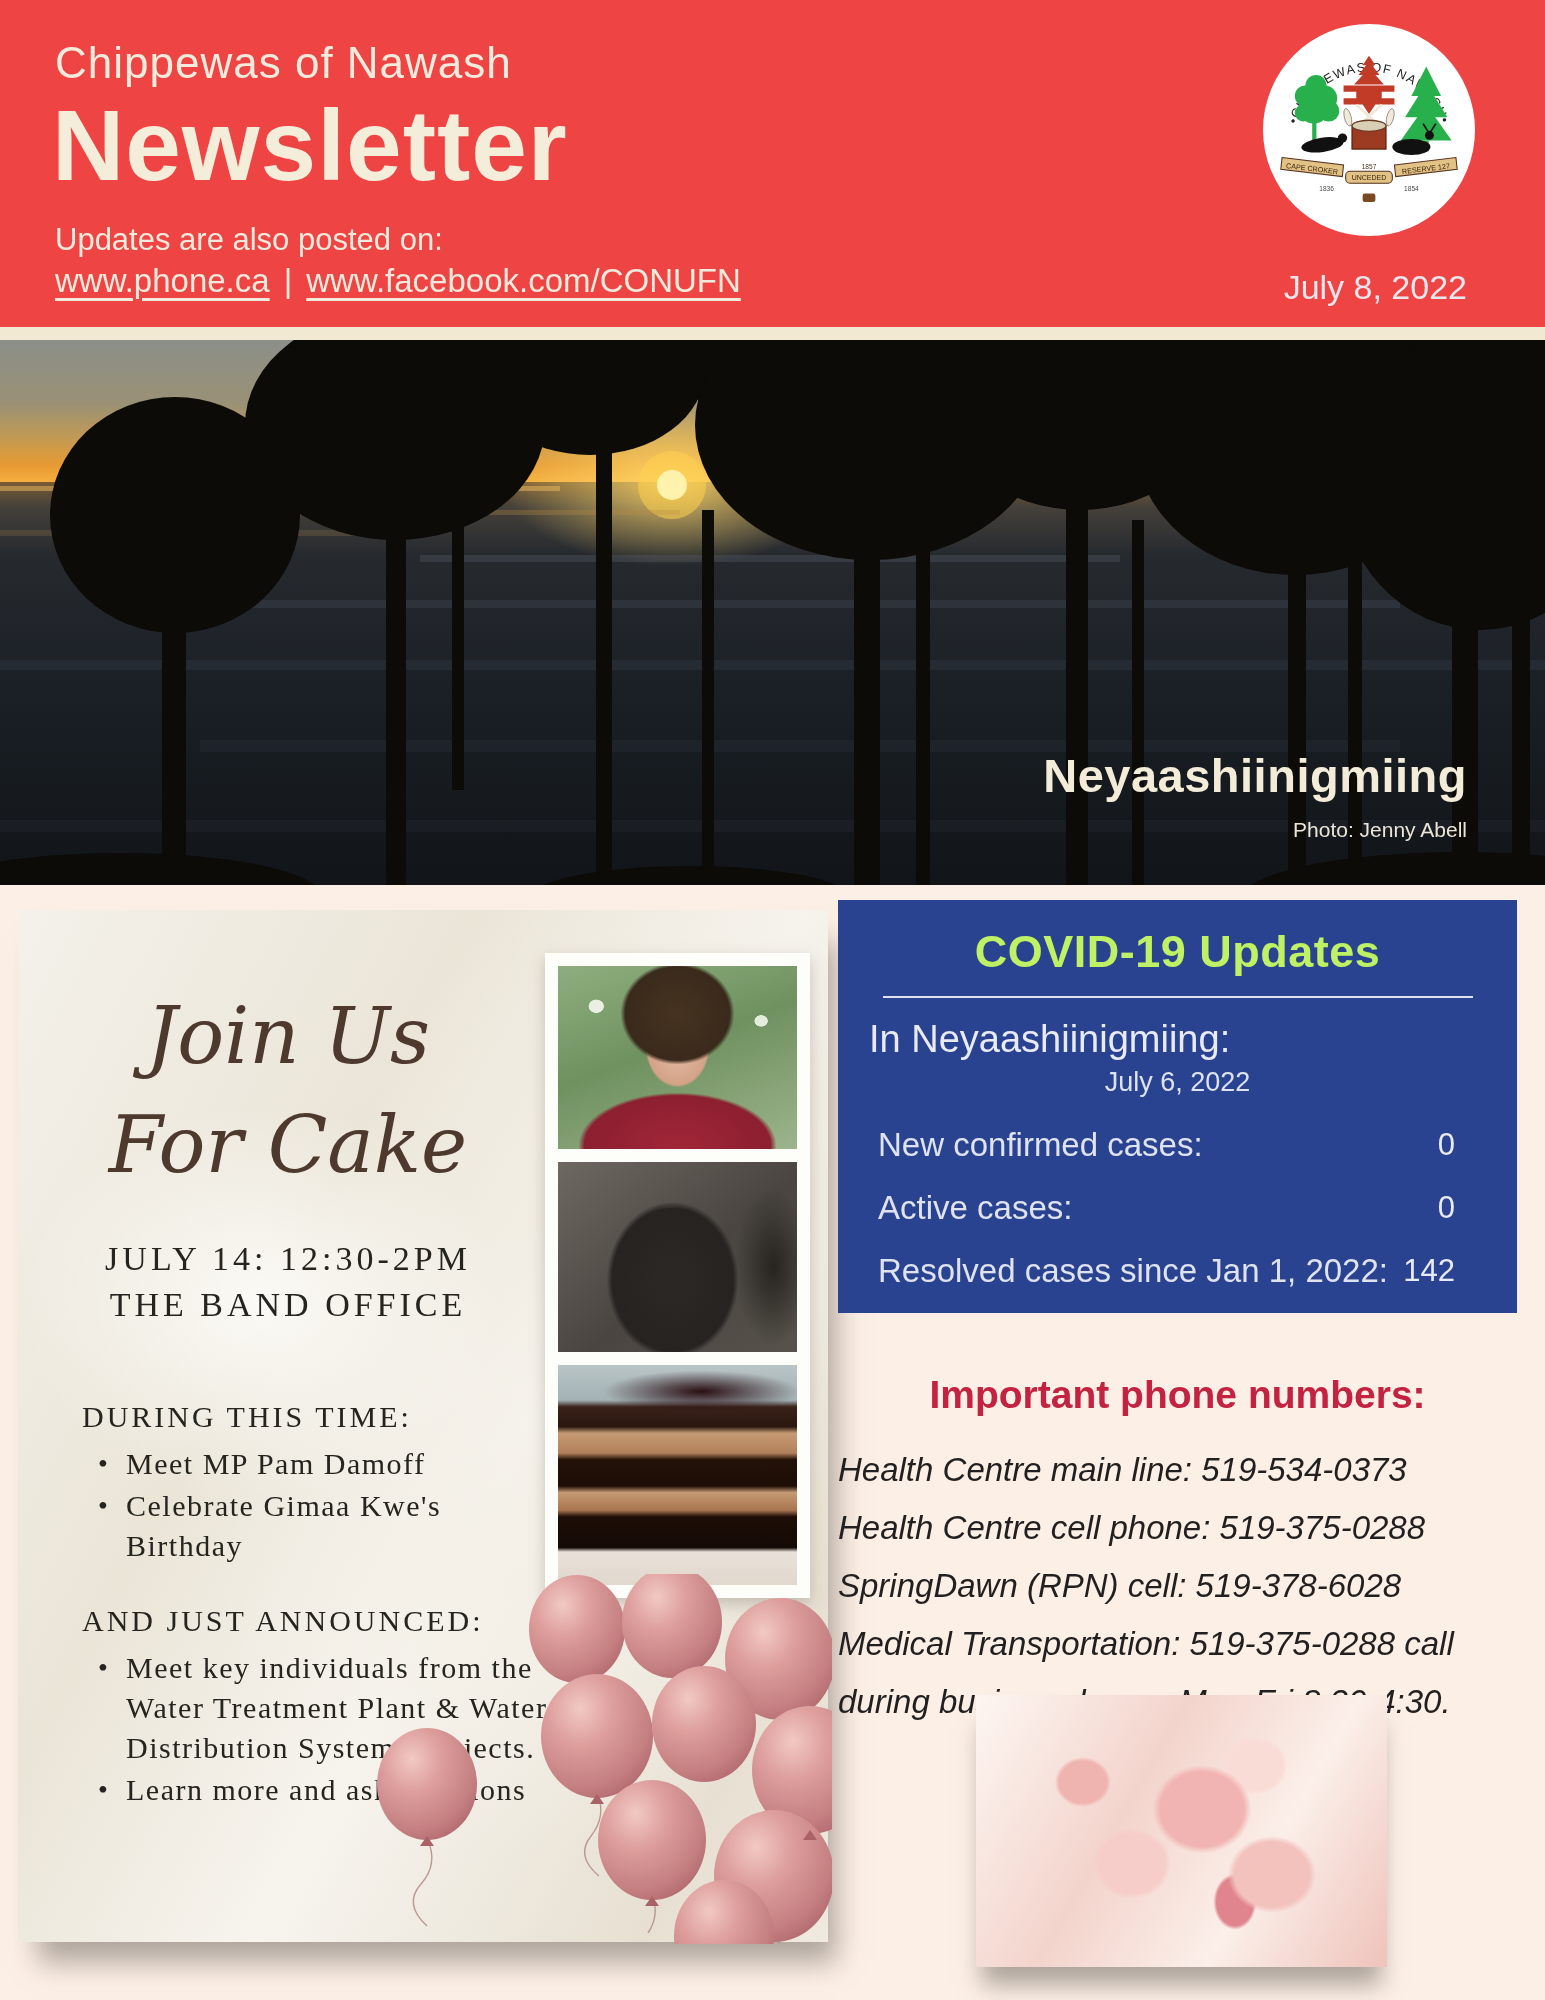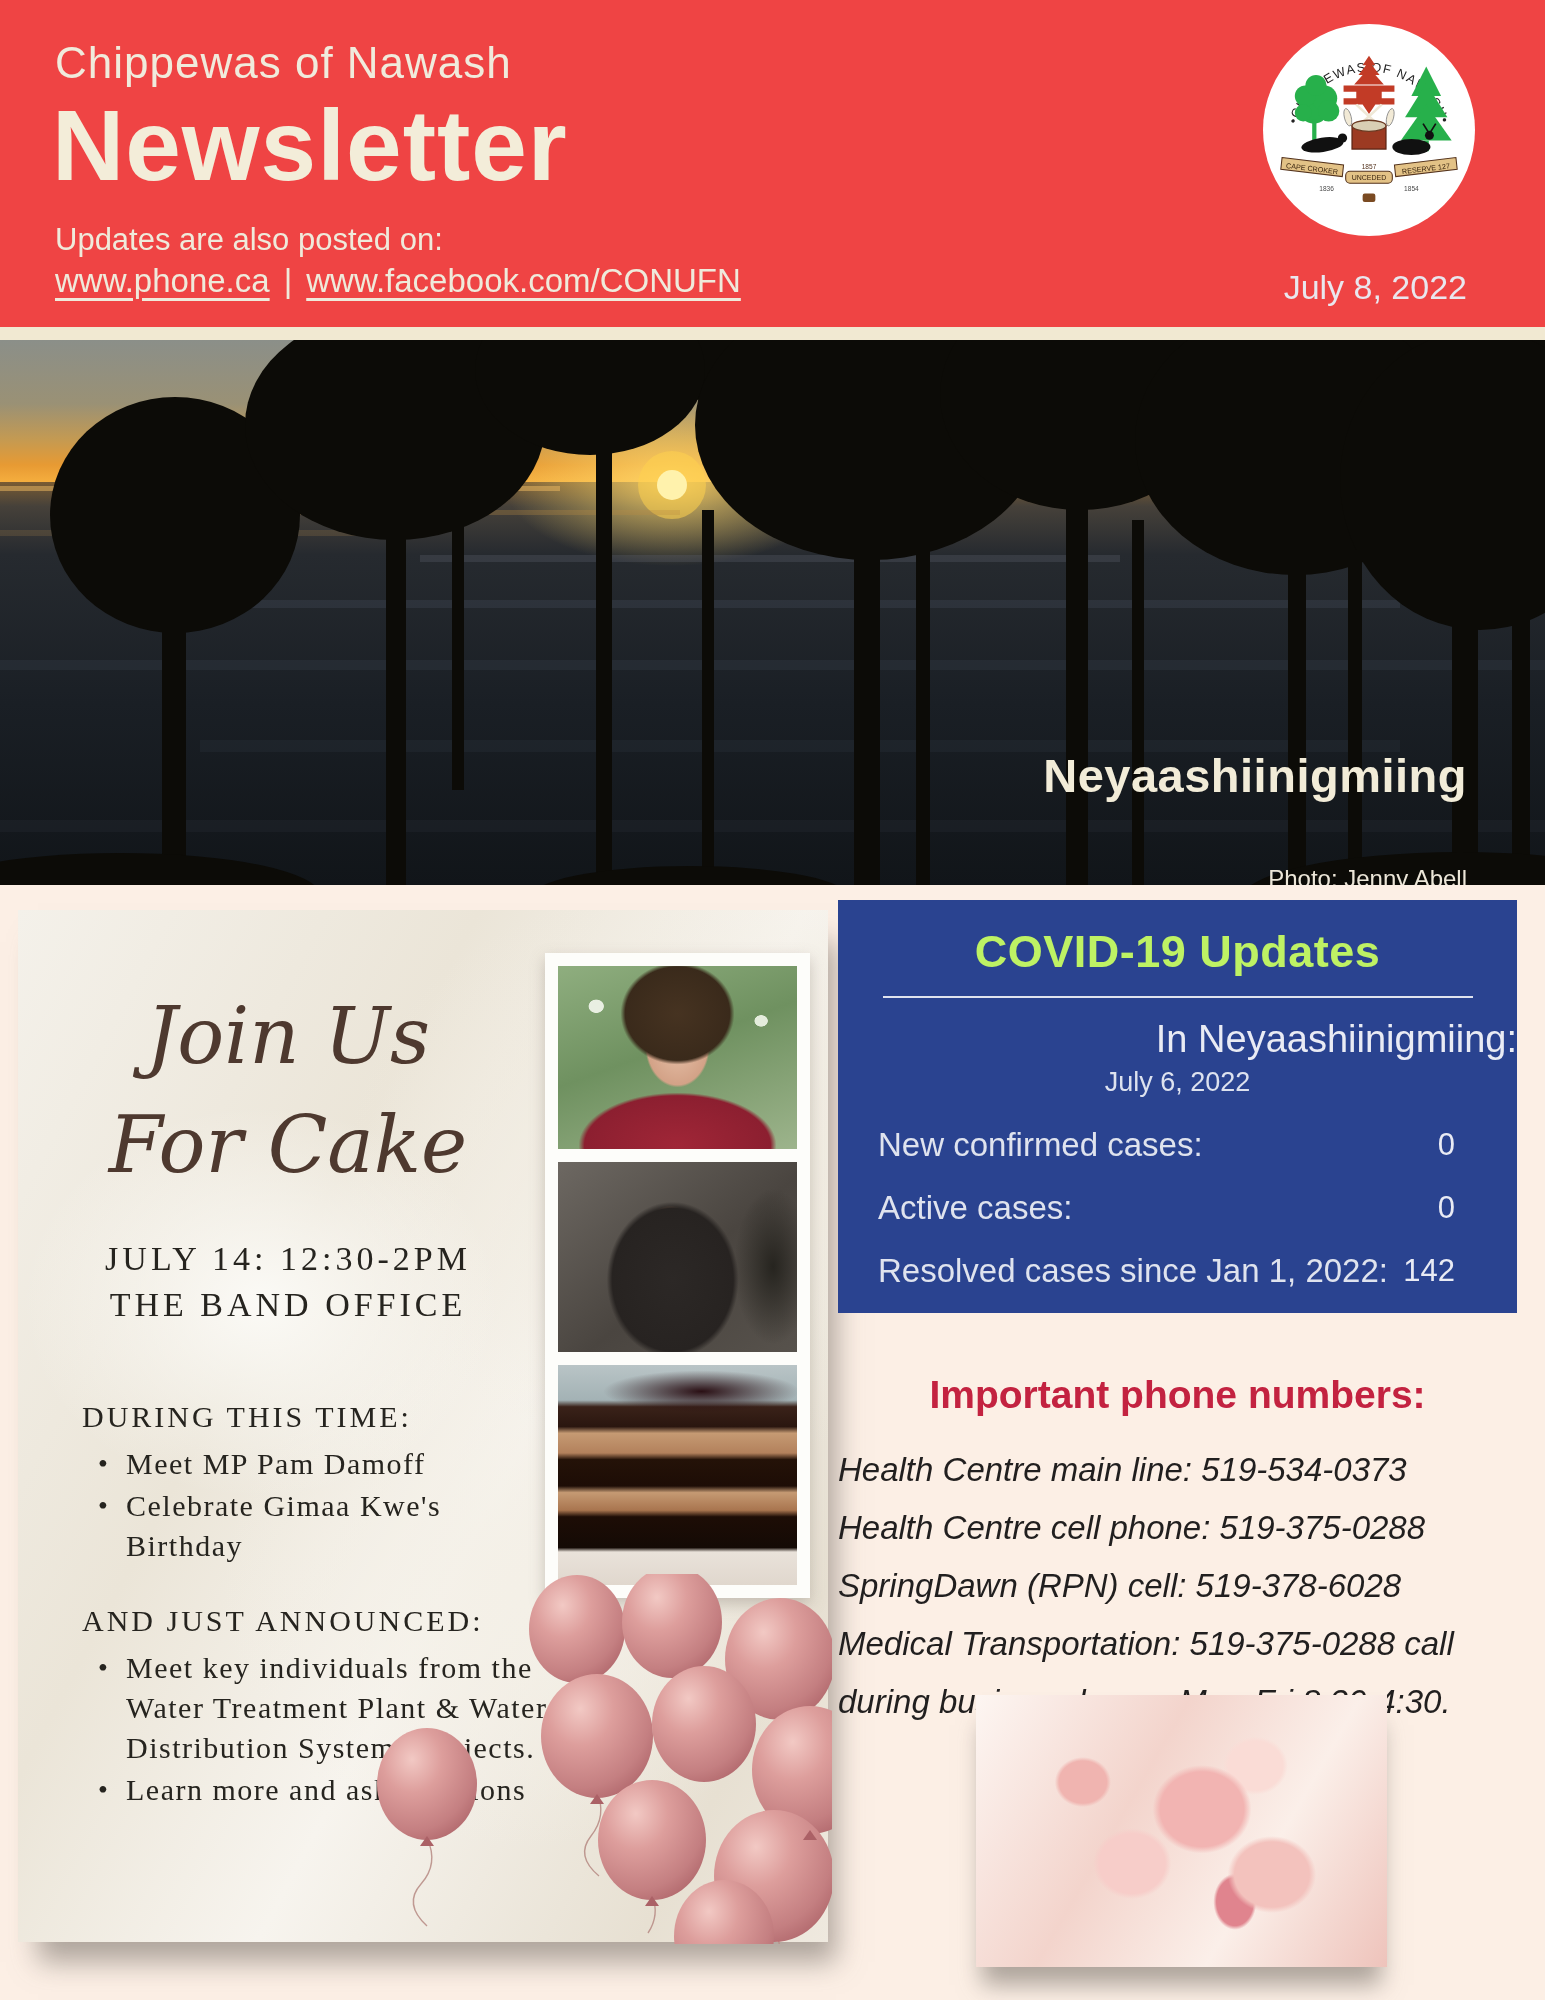--- a/index.html
+++ b/index.html
@@ -18,21 +18,21 @@
   .logo-wrap{position:absolute;left:1263px;top:24px;width:212px;height:212px;}
 
   
   .strip{position:absolute;left:0;top:327px;width:1545px;height:13px;background:#f1e9d2;}
 
   
   .hero{position:absolute;left:0;top:340px;width:1545px;height:545px;overflow:hidden;}
   .hero svg{display:block;}
   .hero-caption{position:absolute;right:78px;top:408px;font-size:47px;font-weight:800;
                 color:#f2ecd8;letter-spacing:.5px;}
-  .hero-credit{position:absolute;right:78px;top:478px;font-size:24px;color:#ece6d8;margin-top:47px;}
+  .hero-credit{position:absolute;right:78px;top:478px;font-size:21px;color:#ece6d8;}
 
   
   .bodyzone{position:absolute;left:0;top:885px;width:1545px;height:1115px;background:#fcefe5;}
 
   
   .event-card{position:absolute;left:18px;top:25px;width:810px;height:1032px;
     background:
       radial-gradient(340px 280px at 30% 38%, #fbfaf6 0%, rgba(251,250,246,0) 70%),
       radial-gradient(420px 360px at 62% 66%, #f4f0e7 0%, rgba(244,240,231,0) 72%),
       radial-gradient(520px 420px at 85% 25%, #f1ece1 0%, rgba(241,236,225,0) 70%),
@@ -77,21 +77,21 @@
         #c59a73 31%,#b3815c 40%,#241208 43%,#1d0d06 55%,#c59a73 58%,#a9754f 66%,
         #1d0d06 69%,#140a05 83%,#e9e2da 85%,#e0d7cd 100%);}
 
   .balloons{position:absolute;right:-4px;bottom:-6px;}
 
   
   .covid{position:absolute;left:838px;top:15px;width:679px;height:413px;background:#2a4390;
          color:#e9ebf4;box-sizing:border-box;padding-top:26px;}
   .covid-title{text-align:center;font-size:45px;font-weight:600;letter-spacing:.5px;color:#bef264;}
   .covid-rule{width:590px;height:0;border-bottom:2px solid #dfe3ee;margin:18px auto 0 auto;}
-  .covid-sub{text-align:right;font-size:38px;font-weight:500;margin-top:20px;color:#e9ebf4;}
+  .covid-sub{text-align:left;font-size:38px;font-weight:500;margin-top:20px;color:#e9ebf4;margin-left:31px;}
   .covid-date{text-align:center;font-size:27px;font-weight:300;margin-top:6px;color:#dde2ef;}
   .covid-rows{margin-top:28px;}
   .covid-row{display:flex;justify-content:space-between;align-items:center;
              padding:0 62px 0 40px;margin-bottom:25px;}
   .covid-row .lab{font-size:33px;color:#dfe3ee;}
   .covid-row .val{font-size:31px;color:#e9ebf4;}
 
   
   .phones{position:absolute;left:838px;top:488px;width:679px;}
   .phones-title{text-align:center;font-size:39px;font-weight:600;color:#c32240;}

